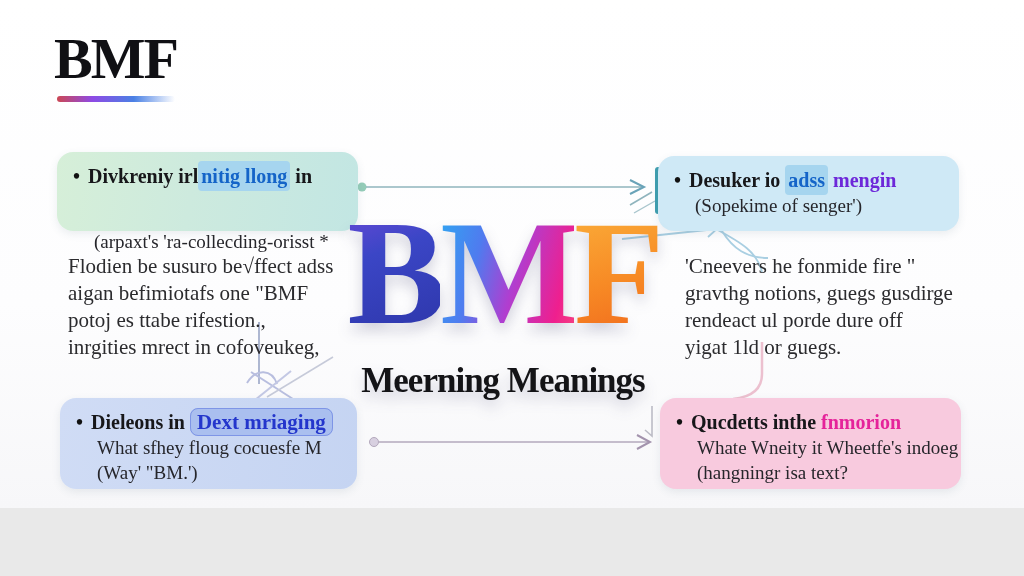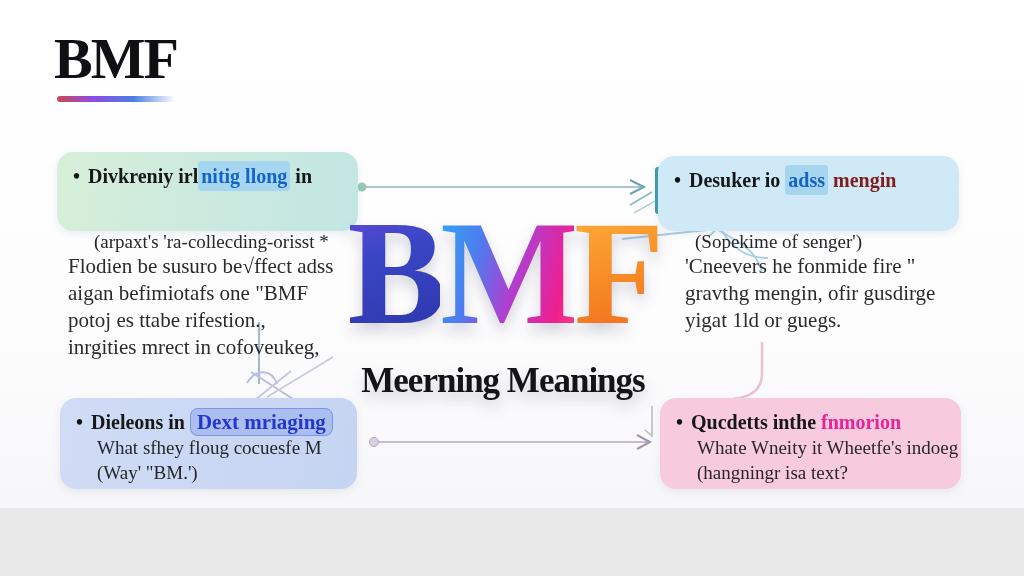--- a/index.html
+++ b/index.html
@@ -26,21 +26,21 @@
   .box-tr{left:658px;top:156px;width:301px;height:75px;background:#cfe9f6;}
   .box-bl{left:60px;top:398px;width:297px;height:91px;
     background:linear-gradient(100deg,#d0dcf5 0%,#c5d4f2 100%);}
   .box-br{left:660px;top:398px;width:301px;height:91px;background:#f8cade;}
   .box .l1{font-size:20px;font-weight:700;color:#17171a;line-height:26px;white-space:nowrap;}
   .box .l2{font-size:19px;font-weight:400;color:#26262b;line-height:25px;white-space:nowrap;}
   .bullet{display:inline-block;margin-right:8px;font-weight:700;color:#111;}
   .hl-blue{background:#a6d5ef;color:#1464c8;padding:4px 3px;border-radius:4px;}
   .hl-chip{background:#aabfef;color:#2436cc;padding:1px 6px;border-radius:8px;
            border:1.5px solid #7e95e6;font-size:21px;}
-  .accent-purple{color:#7f1d1d;}
+  .accent-purple{color:#6d28d9;}
   .accent-magenta{color:#e5239a;}
   
   .para{position:absolute;font-size:21px;color:#2b2b2e;line-height:27px;white-space:nowrap;}
   .para-left{left:68px;top:253px;}
   .para-right{left:685px;top:253px;}
   
   .hero{position:absolute;left:338px;top:203px;width:330px;text-align:center;
         filter:drop-shadow(0 8px 7px rgba(40,40,90,.20));}
   .hero .word{font-size:148px;font-weight:800;letter-spacing:-6px;line-height:140px;}
   .hero .letter{background-clip:text;-webkit-background-clip:text;color:transparent;display:inline-block;}
@@ -95,33 +95,34 @@
   </svg>
 
   <div class="box box-tl">
     <div class="l1"><span class="bullet">•</span><span>Divkreniy irl</span><span class="hl-blue">nitig llong</span><span> in</span></div>
     <div class="l2" style="padding-left:21px;margin-top:40px;">(arpaxt's 'ra-collecding-orisst *</div>
   </div>
 
   <div class="box box-tr">
     <div class="l1"><span class="bullet">•</span><span>Desuker io </span><span class="hl-blue">adss</span>
       <span class="accent-purple">mengin</span></div>
-    <div class="l2" style="padding-left:21px;margin-top:36px;">(Sopekime of senger')</div>
+    <div class="l2" style="padding-left:21px;">(Sopekime of senger')</div>
   </div>
 
   <div class="para para-left">
     <div>Flodien be susuro be√ffect adss</div>
     <div>aigan befimiotafs one "BMF</div>
     <div>potoj es ttabe rifestion.,</div>
     <div>inrgities mrect in cofoveukeg,</div>
   </div>
 
   <div class="para para-right">
     <div>'Cneevers he fonmide fire   "</div>
-    <div>gravthg mengin, ofir gusdirge</div>
+    <div>gravthg notions, guegs gusdirge</div>
+    <div>rendeact ul porde dure off</div>
     <div>yigat 1ld or guegs.</div>
   </div>
 
   <div class="hero">
     <div class="word"><span class="letter letter-b">B</span><span class="letter letter-m">M</span><span class="letter letter-f">F</span></div>
     <div class="subtitle">Meerning Meanings</div>
   </div>
 
   <div class="box box-bl">
     <div class="l1"><span class="bullet">•</span><span>Dieleons in </span><span class="hl-chip">Dext mriaging</span></div>

